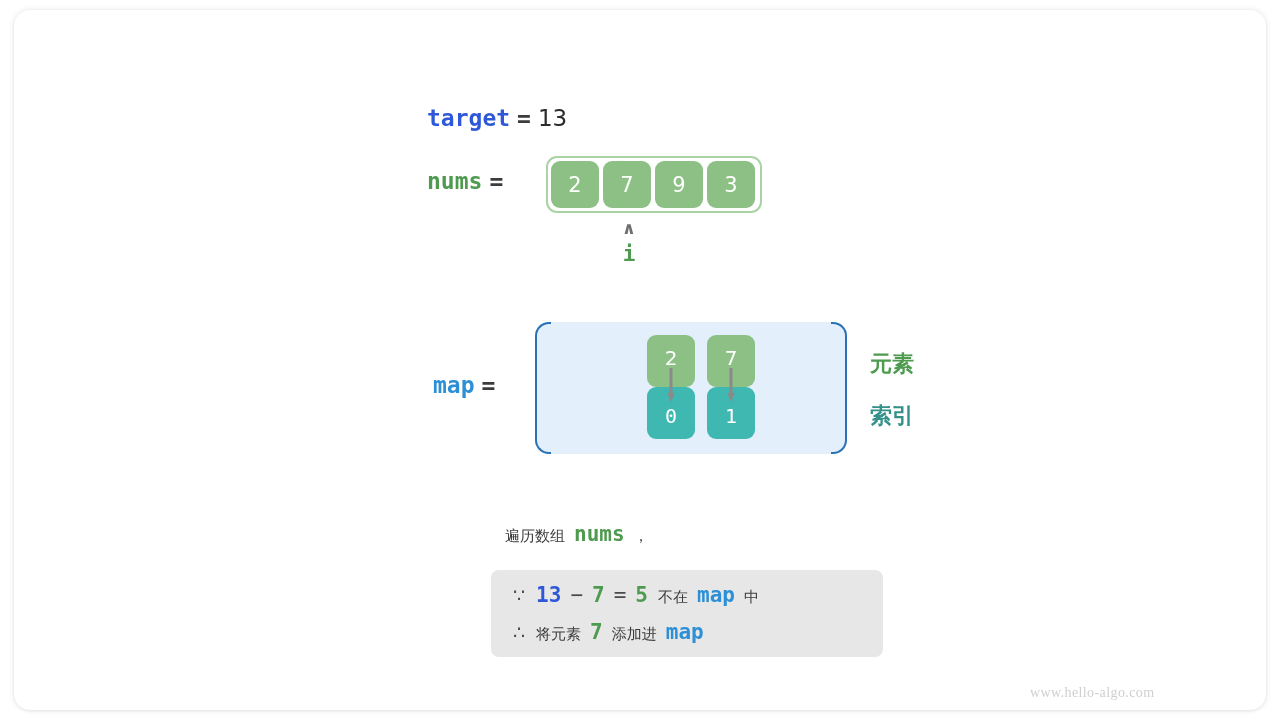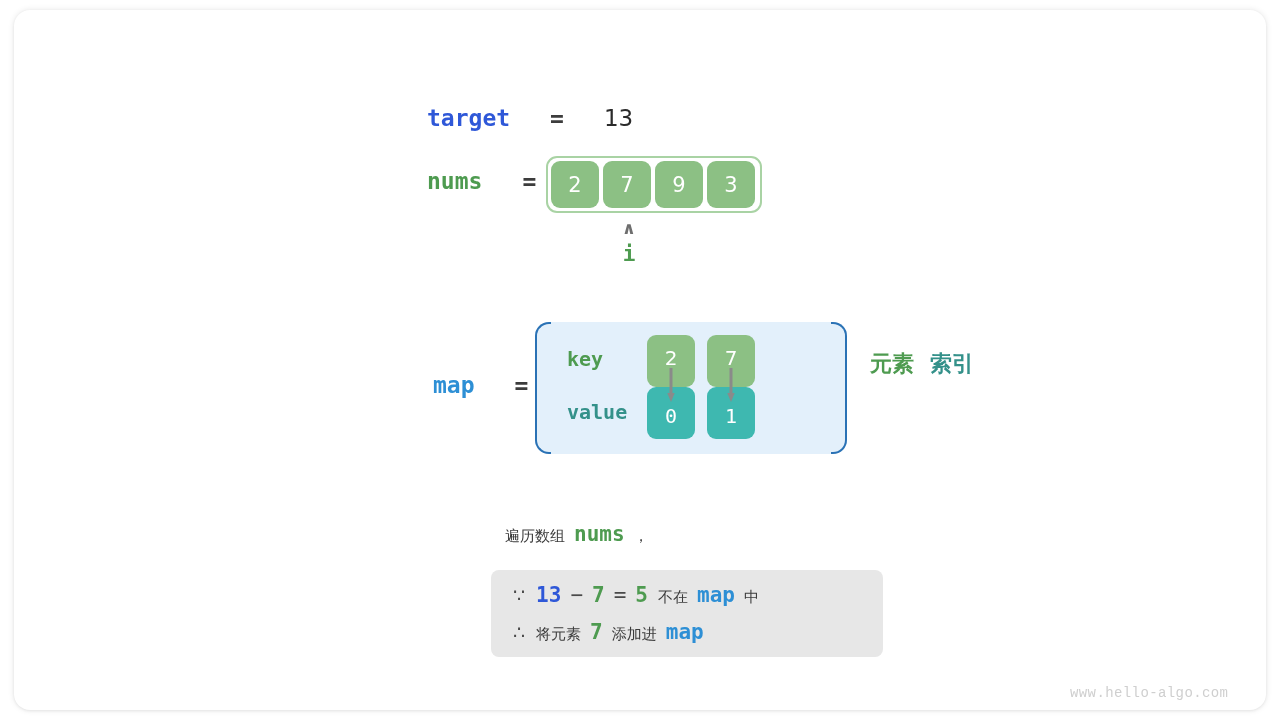--- a/index.html
+++ b/index.html
@@ -26,21 +26,20 @@
     box-shadow: 0 0 6px rgba(0,0,0,0.10), 0 1px 3px rgba(0,0,0,0.06);
   }
 
   .abs { position: absolute; }
 
   
   .mono {
     font-family: "DejaVu Sans Mono", monospace;
     font-weight: bold;
     white-space: pre;
-    gap: 33px;
   }
 
   
   #target-row {
     left: 413px; top: 92px;
     font-size: 23px;
     line-height: 32px;
     display: flex;
     align-items: baseline;
   }
@@ -183,21 +182,21 @@
   }
   .map-arrow {
     position: absolute;
     left: 20px; top: 33px;
     width: 8px; height: 36px;
   }
 
   #map-side-labels {
     left: 856px; top: 336px;
     display: flex;
-    flex-direction: row;
+    flex-direction: column;
     gap: 16px;
   }
   .side-label {
     height: 36px;
     display: flex; align-items: center;
     font-family: "DejaVu Sans", sans-serif;
     font-weight: bold;
     font-size: 22px;
   }
   #side-label-element { color: #4e9b50; }
@@ -238,22 +237,22 @@
   #info-line-2 { top: 50px; }
   .t-sym { font-family: "DejaVu Sans", sans-serif; color: #4a4a4a; font-size: 19px; }
   .t-blue-num { font-family: "DejaVu Sans Mono", monospace; font-weight: bold; color: #2f58d8; font-size: 21px; }
   .t-green-num { font-family: "DejaVu Sans Mono", monospace; font-weight: bold; color: #4e9b50; font-size: 21px; }
   .t-op { font-family: "DejaVu Sans Mono", monospace; color: #4a4a4a; font-size: 21px; }
   .t-cjk { font-family: "DejaVu Sans", sans-serif; color: #3c3c3c; font-size: 15px; }
   .t-map { font-family: "DejaVu Sans Mono", monospace; font-weight: bold; color: #2d8fd5; font-size: 21px; }
 
   
   #watermark {
-    left: 1056px; top: 675px;
-    font-family: Liberation Mono, monospace;
+    left: 1016px; top: 675px;
+    font-family: Liberation Serif, serif;
     font-size: 14px;
     color: #cfcfcf;
     letter-spacing: 0.4px;
   }
 </style>
 </head>
 <body>
 
 <div id="card">
 
@@ -282,24 +281,20 @@
 
   <div class="abs mono" id="map-label">
     <span class="mono">map</span>
     <span class="eq-sign">=</span>
   </div>
 
   <div class="abs" id="map-box"></div>
   <div class="abs" id="map-box-left-edge"></div>
   <div class="abs" id="map-box-right-edge"></div>
 
-  <div class="abs" id="map-row-labels">
-    <div class="map-row-label" id="map-row-label-key">key</div>
-    <div class="map-row-label" id="map-row-label-value">value</div>
-  </div>
 
   <div class="abs" id="map-cells">
     <div class="map-col">
       <div class="map-key-cell">2</div>
       <div class="map-value-cell">0</div>
       <svg class="map-arrow" viewBox="0 0 8 36">
         <line x1="4" y1="0" x2="4" y2="26" stroke="#8a8a8a" stroke-width="3"></line>
         <polygon points="4,34 0.3,25 7.7,25" fill="#8a8a8a"></polygon>
       </svg>
     </div>

